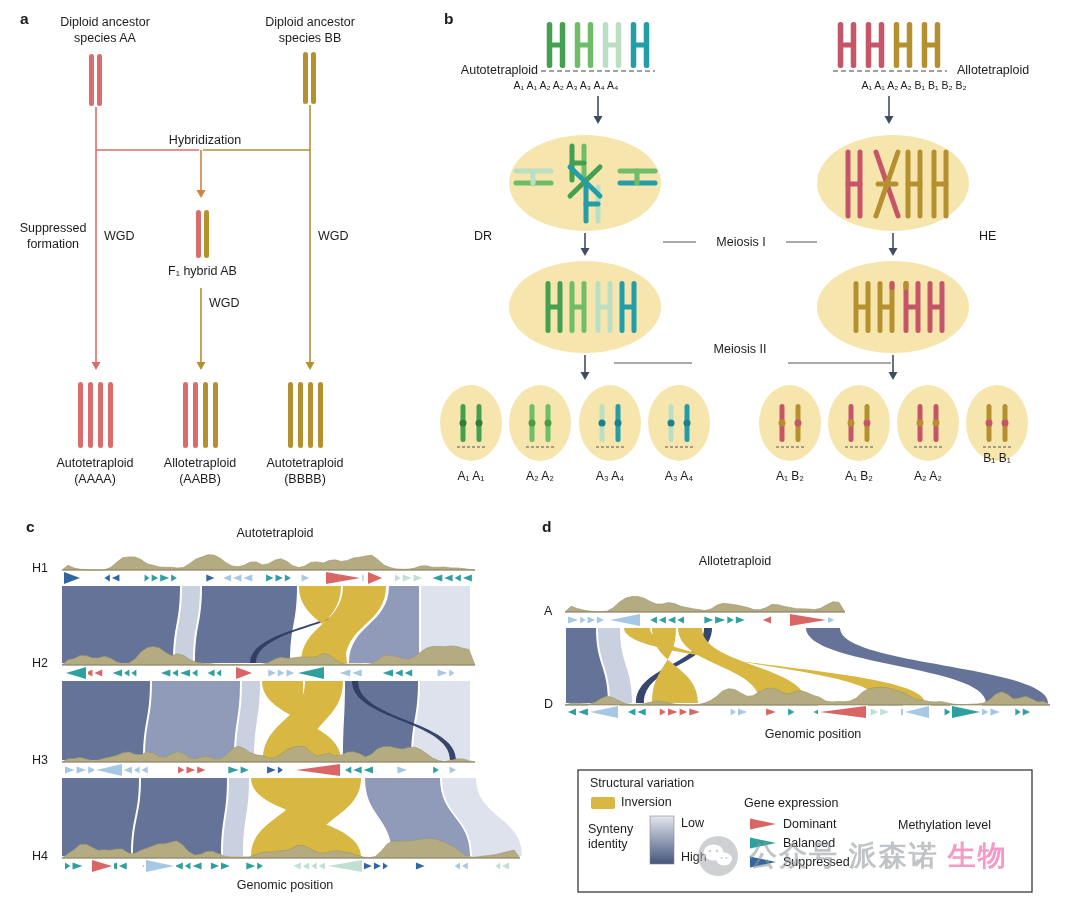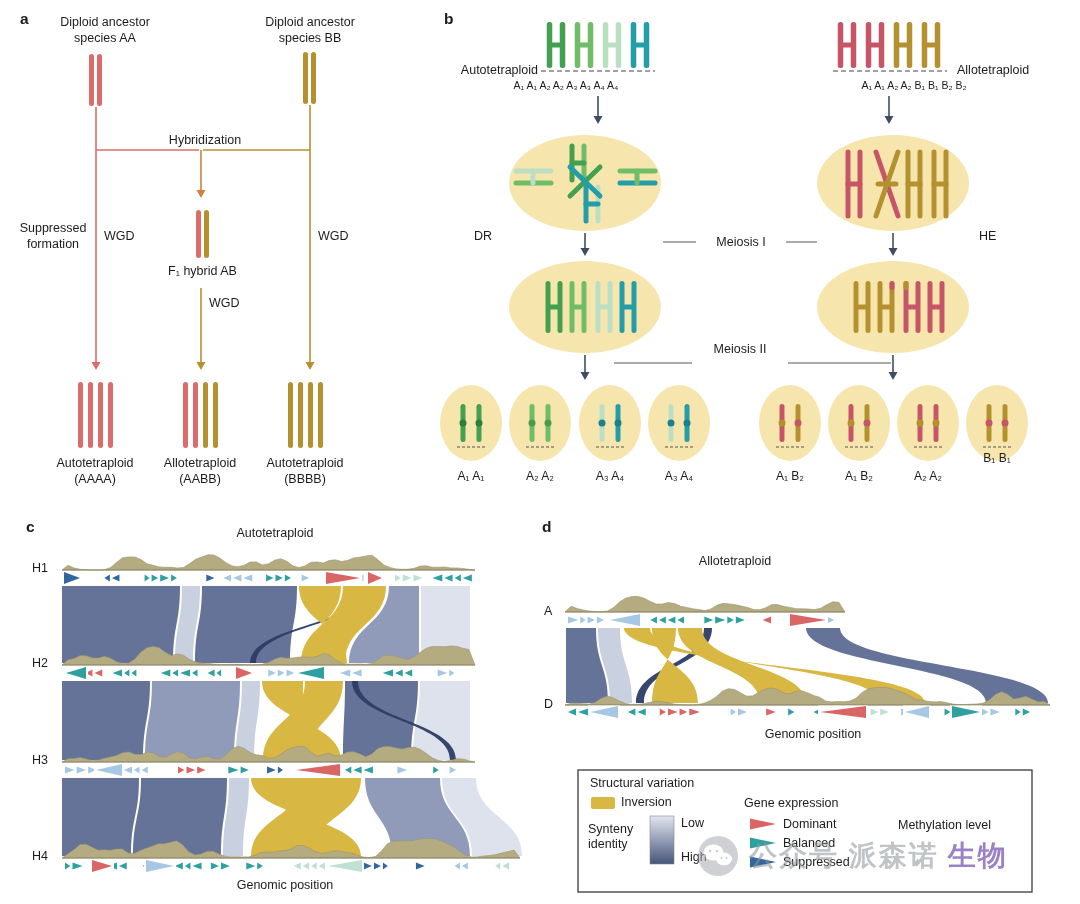--- a/index.html
+++ b/index.html
@@ -9,21 +9,21 @@
   #gfx{position:absolute;left:0;top:0}
   .lbl{position:absolute;font-size:12.5px;line-height:1.25;white-space:nowrap}
   .c{text-align:center;white-space:normal}
   .r{text-align:right}
   .sub{font-size:12px}
   .small{font-size:10.5px}
   .bold{font-weight:normal}
   .plabel{position:absolute;font-weight:bold;font-size:15.5px}
   .watermark{position:absolute;left:696px;top:834px;display:flex;align-items:center;gap:9px;
              opacity:.55;font-size:28px;font-weight:bold;color:#8e949a;letter-spacing:2px;z-index:5;white-space:nowrap}
-  .wm-suffix{color:#4c1d95}
+  .wm-suffix{color:#ec4899}
 </style>
 </head>
 <body>
 
 <div id="fig">
   <svg id="gfx" width="1080" height="904" viewBox="0 0 1080 904">
       <g>
         <rect x="89" y="54" width="5" height="52" rx="2.5" fill="#DB6C6C"></rect>
         <rect x="97" y="54" width="5" height="52" rx="2.5" fill="#DB6C6C"></rect>
         <rect x="303" y="52" width="5" height="52" rx="2.5" fill="#B4912E"></rect>

